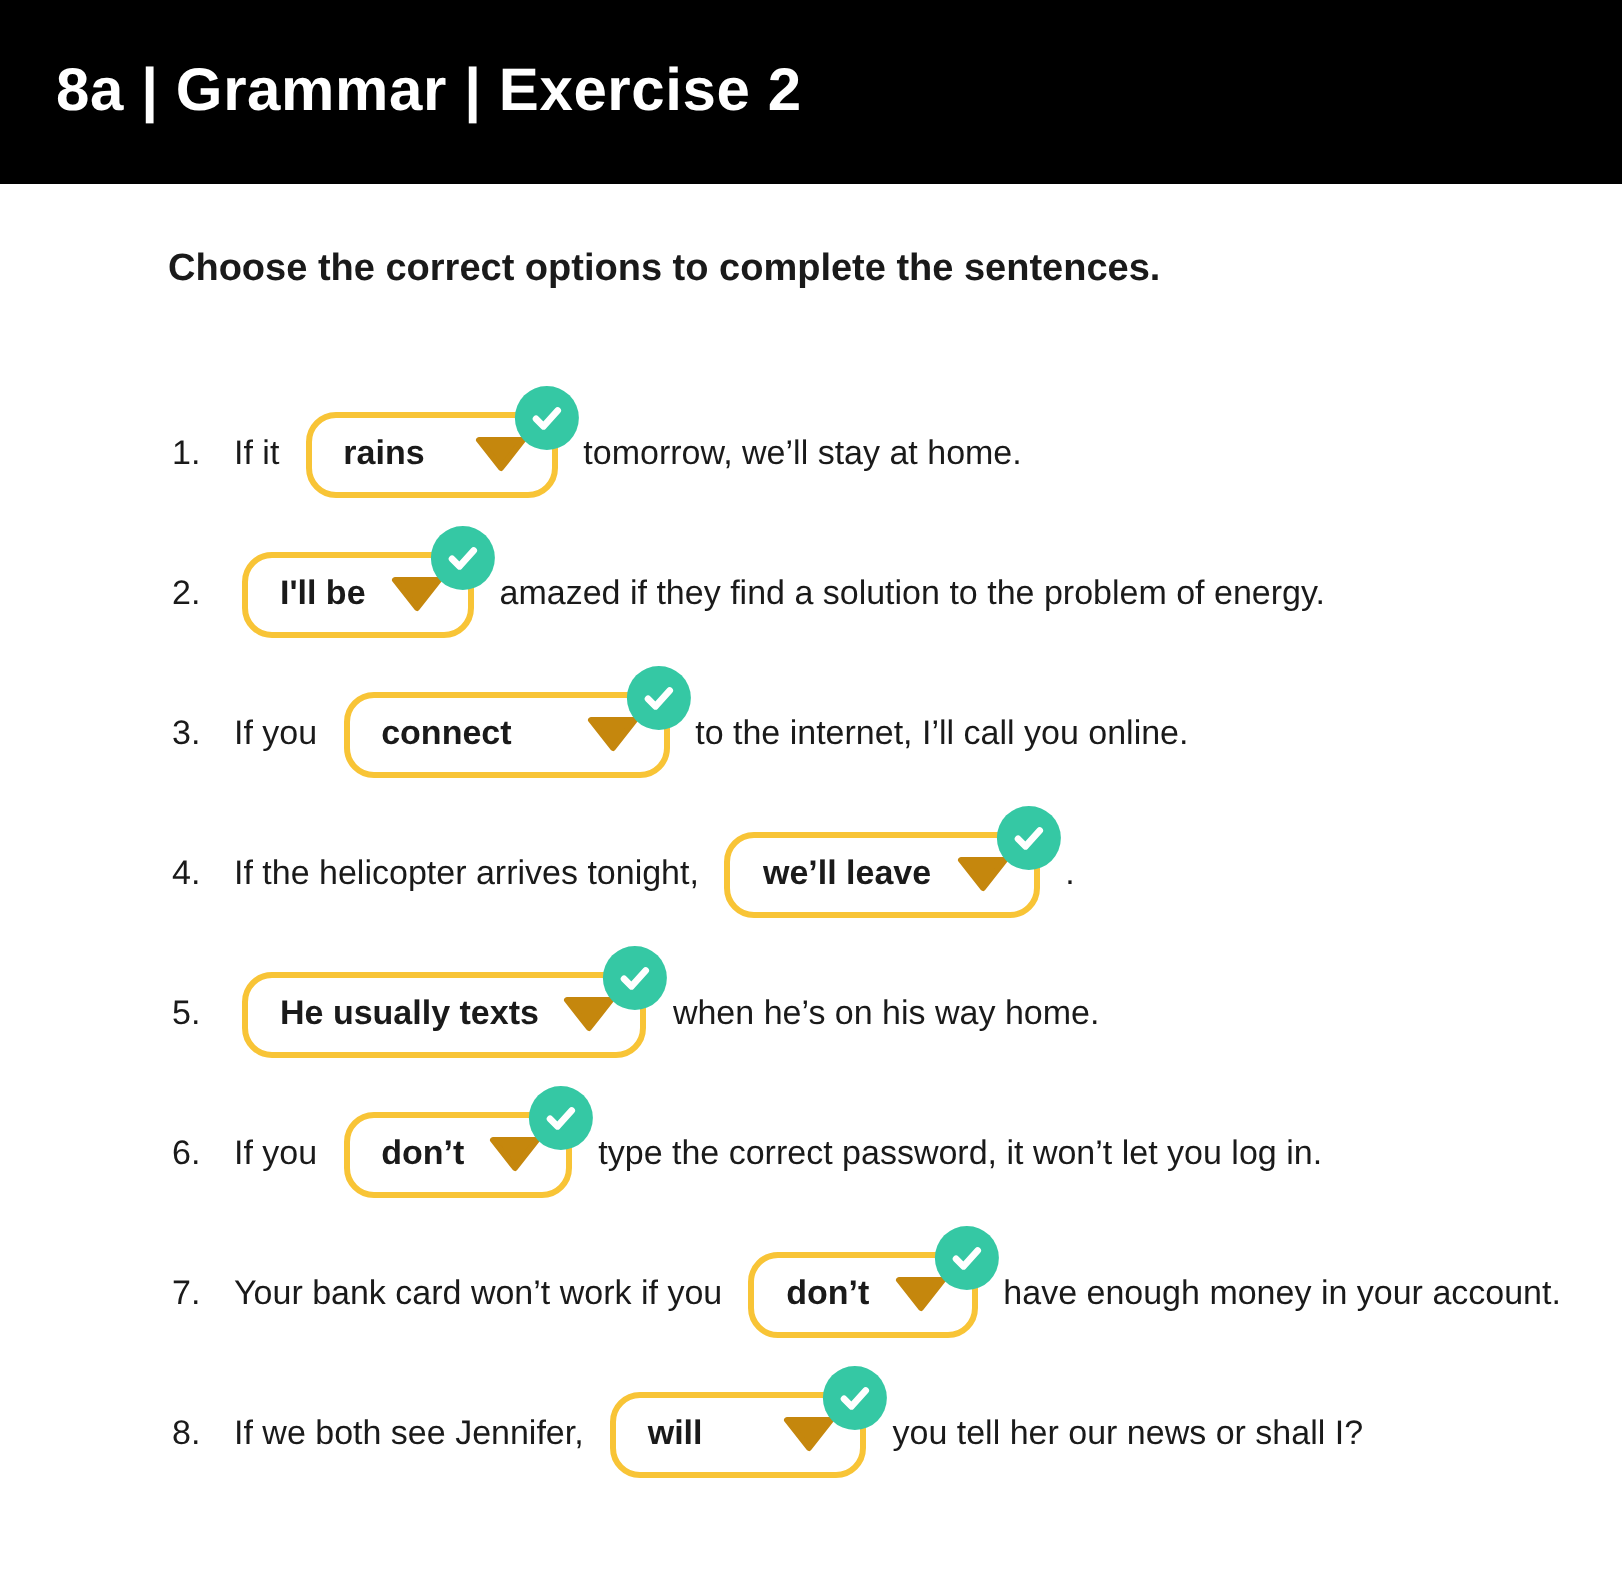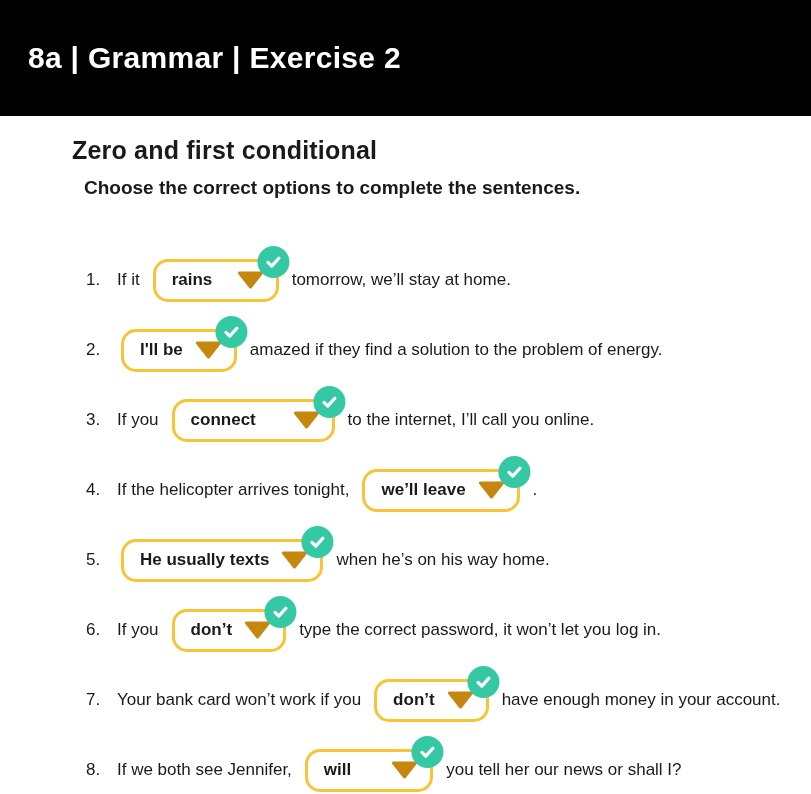--- a/index.html
+++ b/index.html
@@ -10,21 +10,21 @@
     --text:#1A1A1A;
   }
   *{box-sizing:border-box;}
   html,body{margin:0;padding:0;}
   body{
     width:811px;height:794px;background:#ffffff;
     font-family:"Liberation Sans","DejaVu Sans",sans-serif;
     color:var(--text);overflow:hidden;
   }
   .header{
-    height:116px;background:var(--header-bg);
+    height:92px;background:var(--header-bg);
     display:flex;align-items:center;padding:0 28px;
   }
   .header-title{
     color:#ffffff;font-size:30px;font-weight:800;margin:0;letter-spacing:.3px;
   }
   .content{padding:20px 0 0 72px;}
   .page-title{font-size:25px;font-weight:600;margin:0 0 7px 0;letter-spacing:.2px;}
   .instructions{font-size:19px;font-weight:800;margin:12px;}
   .questions{list-style:none;margin:46px 0 0 14px;padding:0;}
   .question{
@@ -58,21 +58,20 @@
   .question:nth-child(8) .dropdown{min-width:102px;gap:28px;}
 </style>
 </head>
 <body>
 
 <header class="header">
   <h1 class="header-title">8a | Grammar | Exercise 2</h1>
 </header>
 
 <main class="content">
-  <h2 class="page-title">Zero and first conditional</h2>
   <p class="instructions">Choose the correct options to complete the sentences.</p>
 
   <ol class="questions" id="questions">
   <li class="question">
     <span class="q-num">1.</span>
     <span class="q-pre">If it</span>
     <span class="dropdown">
       <span class="dropdown-label">rains</span>
       <span class="arrow-icon">
         <svg width="27" height="18" viewBox="0 0 27 18">

